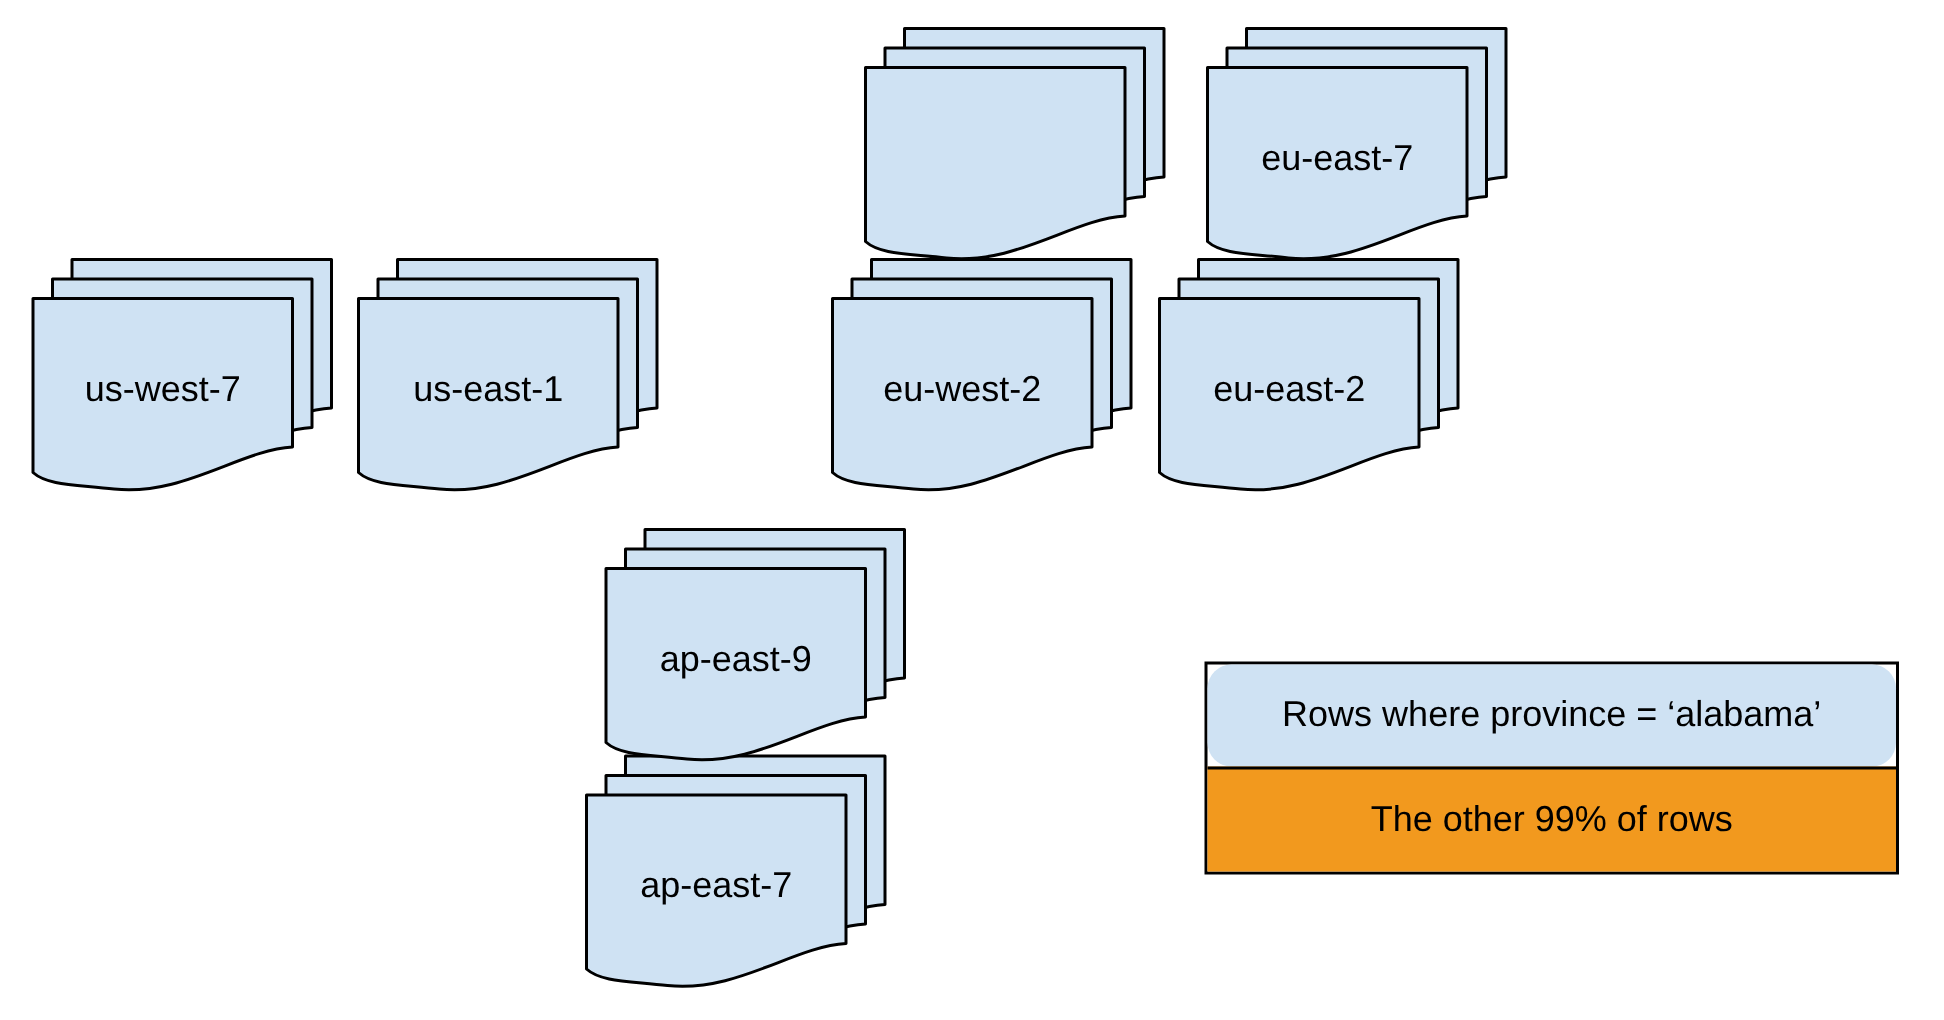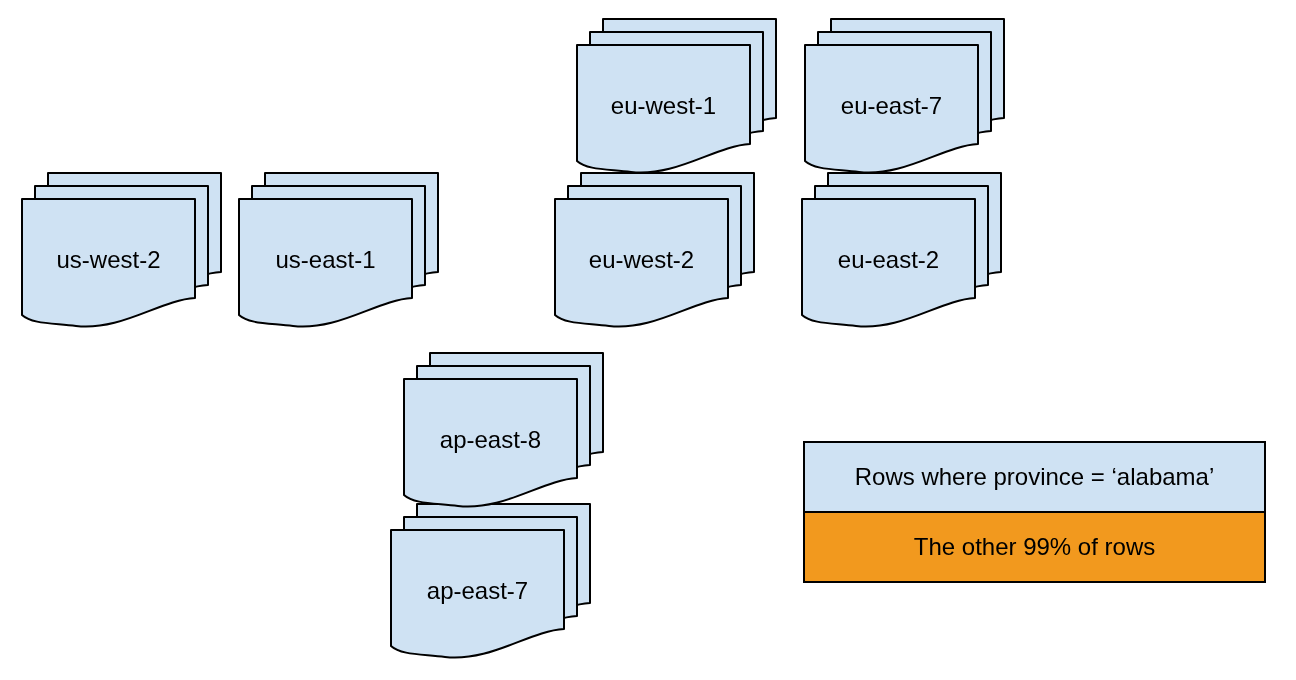--- a/index.html
+++ b/index.html
@@ -62,21 +62,21 @@
     z-index: 1;
   }
   .legend-row {
     flex: 1;
     display: flex;
     align-items: center;
     justify-content: center;
     font-size: 24px;
     color: #000000;
   }
-  .legend-row.variant-blue   { background: var(--c-blue,   #cfe2f3); }
+  .legend-row.variant-blue   { background: var(--c-blue,   #cfe2f3); border-radius: 16px; }
   .legend-row.variant-orange { background: var(--c-orange, #f2991e); }
   .legend-row + .legend-row  { border-top: 2px solid var(--c-stroke, #000000); }
   .defs-svg {
     position: absolute;
     width: 0;
     height: 0;
   }
 </style>
 </head>
 <body>
@@ -94,21 +94,20 @@
   <div class="stack z4 variant-blue" style="left:575px;top:17px">
     <svg class="card back" viewBox="0 0 177 132">
         <use href="#docpath"></use>
       </svg>
     <svg class="card mid" viewBox="0 0 177 132">
         <use href="#docpath"></use>
       </svg>
     <svg class="card front" viewBox="0 0 177 132">
         <use href="#docpath"></use>
       </svg>
-    <div class="label">eu-west-1</div>
   </div>
 
   <div class="stack z4 variant-blue" style="left:803px;top:17px">
     <svg class="card back" viewBox="0 0 177 132">
         <use href="#docpath"></use>
       </svg>
     <svg class="card mid" viewBox="0 0 177 132">
         <use href="#docpath"></use>
       </svg>
     <svg class="card front" viewBox="0 0 177 132">
@@ -120,21 +119,21 @@
   <div class="stack z3 variant-blue" style="left:20px;top:171px">
     <svg class="card back" viewBox="0 0 177 132">
         <use href="#docpath"></use>
       </svg>
     <svg class="card mid" viewBox="0 0 177 132">
         <use href="#docpath"></use>
       </svg>
     <svg class="card front" viewBox="0 0 177 132">
         <use href="#docpath"></use>
       </svg>
-    <div class="label">us-west-2</div>
+    <div class="label">us-west-7</div>
   </div>
 
   <div class="stack z3 variant-blue" style="left:237px;top:171px">
     <svg class="card back" viewBox="0 0 177 132">
         <use href="#docpath"></use>
       </svg>
     <svg class="card mid" viewBox="0 0 177 132">
         <use href="#docpath"></use>
       </svg>
     <svg class="card front" viewBox="0 0 177 132">
@@ -149,21 +148,21 @@
       </svg>
     <svg class="card mid" viewBox="0 0 177 132">
         <use href="#docpath"></use>
       </svg>
     <svg class="card front" viewBox="0 0 177 132">
         <use href="#docpath"></use>
       </svg>
     <div class="label">eu-west-2</div>
   </div>
 
-  <div class="stack z3 variant-blue" style="left:800px;top:171px">
+  <div class="stack z3 variant-blue" style="left:771px;top:171px">
     <svg class="card back" viewBox="0 0 177 132">
         <use href="#docpath"></use>
       </svg>
     <svg class="card mid" viewBox="0 0 177 132">
         <use href="#docpath"></use>
       </svg>
     <svg class="card front" viewBox="0 0 177 132">
         <use href="#docpath"></use>
       </svg>
     <div class="label">eu-east-2</div>
@@ -172,21 +171,21 @@
   <div class="stack z2 variant-blue" style="left:402px;top:351px">
     <svg class="card back" viewBox="0 0 177 132">
         <use href="#docpath"></use>
       </svg>
     <svg class="card mid" viewBox="0 0 177 132">
         <use href="#docpath"></use>
       </svg>
     <svg class="card front" viewBox="0 0 177 132">
         <use href="#docpath"></use>
       </svg>
-    <div class="label">ap-east-8</div>
+    <div class="label">ap-east-9</div>
   </div>
 
   <div class="stack z1 variant-blue" style="left:389px;top:502px">
     <svg class="card back" viewBox="0 0 177 132">
         <use href="#docpath"></use>
       </svg>
     <svg class="card mid" viewBox="0 0 177 132">
         <use href="#docpath"></use>
       </svg>
     <svg class="card front" viewBox="0 0 177 132">

